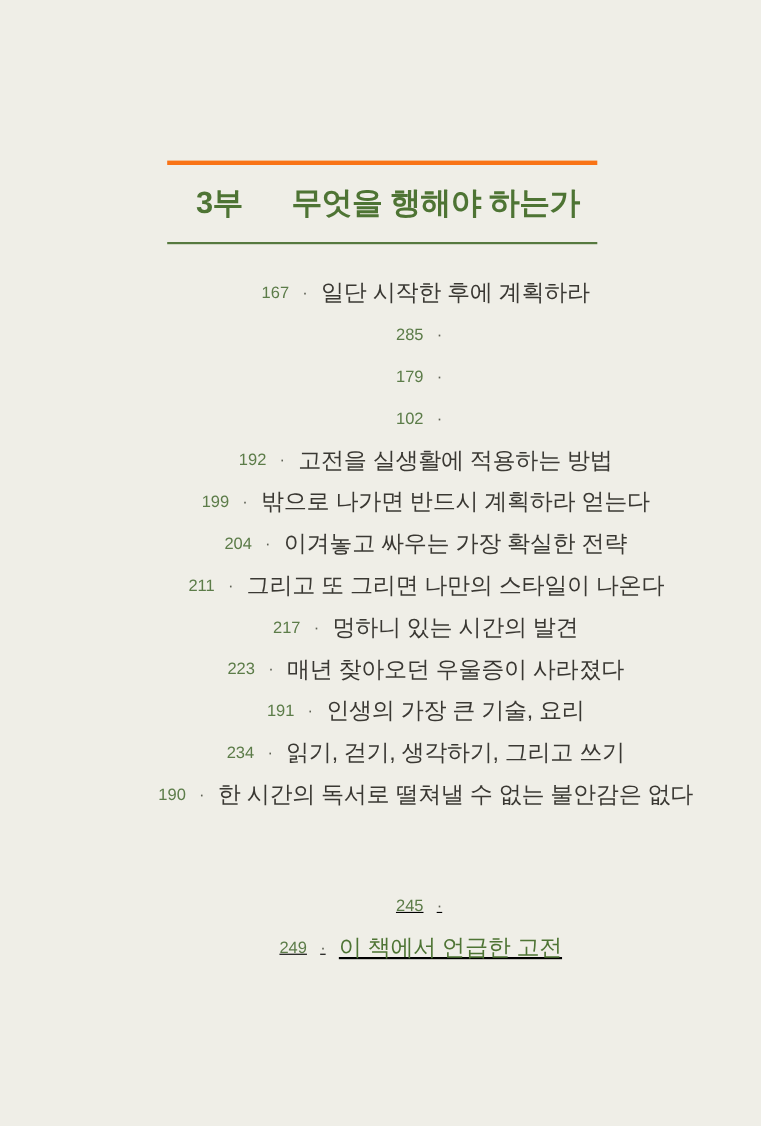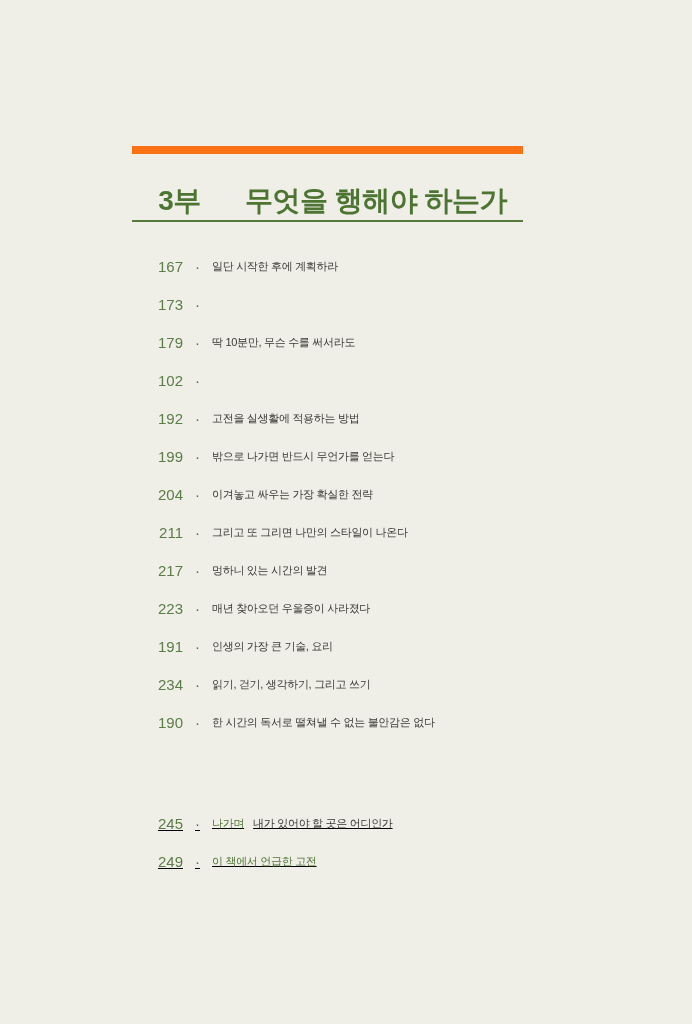--- a/index.html
+++ b/index.html
@@ -8,29 +8,29 @@
     width: 692px;
     height: 1024px;
     background: #efeee7;
     font-family: "Liberation Sans", sans-serif;
     overflow: hidden;
   }
 
   
   .part-header {
     position: absolute;
-    left: 132px;
+    left: 152px;
     top: 146px;
     width: 391px;
     height: 76px;
     box-sizing: border-box;
-    border-top: 8px solid #f97316;
+    border-top: 4px solid #f97316;
     border-bottom: 2px solid #56793f;
     display: flex;
-    align-items: flex-end;
+    align-items: center;
   }
   .part-label {
     width: 95px;
     display: flex;
     align-items: center;
     justify-content: center;
     font-size: 28px;
     font-weight: 700;
     color: #4e7434;
     letter-spacing: -0.5px;
@@ -55,37 +55,38 @@
   .toc {
     position: absolute;
     left: 136px;
     top: 247px;
     width: 480px;
   }
   .toc-row {
     display: flex;
     align-items: center;
     height: 38px;
+    justify-content: center;
   }
   .toc-num {
     width: 47px;
     text-align: right;
     font-size: 15px;
     color: #5c7c49;
     flex: none;
   }
   .toc-bullet {
     width: 29px;
     text-align: center;
     font-size: 15px;
     color: #5e6155;
     flex: none;
   }
   .toc-title {
-    font-size: 11px;
+    font-size: 21px;
     color: #3a3833;
     letter-spacing: -0.3px;
     white-space: nowrap;
   }
   .toc-green {
     color: #4e7434;
     margin-right: 9px;
   }
   .toc-green:empty { display: none; margin: 0; }
   .toc-dark:empty { display: none; }
@@ -105,45 +106,44 @@
 
   <div class="toc">
 
     <div class="toc-row">
       <span class="toc-num">167</span>
       <span class="toc-bullet">·</span>
       <span class="toc-title"><span class="toc-dark">일단 시작한 후에 계획하라</span></span>
     </div>
 
     <div class="toc-row">
-      <span class="toc-num">173</span>
+      <span class="toc-num">285</span>
       <span class="toc-bullet">·</span>
     </div>
 
     <div class="toc-row">
       <span class="toc-num">179</span>
       <span class="toc-bullet">·</span>
-      <span class="toc-title"><span class="toc-dark">딱 10분만, 무슨 수를 써서라도</span></span>
     </div>
 
     <div class="toc-row">
       <span class="toc-num">102</span>
       <span class="toc-bullet">·</span>
     </div>
 
     <div class="toc-row">
       <span class="toc-num">192</span>
       <span class="toc-bullet">·</span>
       <span class="toc-title"><span class="toc-dark">고전을 실생활에 적용하는 방법</span></span>
     </div>
 
     <div class="toc-row">
       <span class="toc-num">199</span>
       <span class="toc-bullet">·</span>
-      <span class="toc-title"><span class="toc-dark">밖으로 나가면 반드시 무언가를 얻는다</span></span>
+      <span class="toc-title"><span class="toc-dark">밖으로 나가면 반드시 계획하라 얻는다</span></span>
     </div>
 
     <div class="toc-row">
       <span class="toc-num">204</span>
       <span class="toc-bullet">·</span>
       <span class="toc-title"><span class="toc-dark">이겨놓고 싸우는 가장 확실한 전략</span></span>
     </div>
 
     <div class="toc-row">
       <span class="toc-num">211</span>
@@ -179,21 +179,20 @@
       <span class="toc-num">190</span>
       <span class="toc-bullet">·</span>
       <span class="toc-title"><span class="toc-dark">한 시간의 독서로 떨쳐낼 수 없는 불안감은 없다</span></span>
     </div>
 
     <div class="toc-footer">
 
       <div class="toc-row">
         <span class="toc-num">245</span>
         <span class="toc-bullet">·</span>
-        <span class="toc-title"><span class="toc-green">나가며</span><span class="toc-dark">내가 있어야 할 곳은 어디인가</span></span>
       </div>
 
       <div class="toc-row">
         <span class="toc-num">249</span>
         <span class="toc-bullet">·</span>
         <span class="toc-title"><span class="toc-green">이 책에서 언급한 고전</span></span>
       </div>
 
     </div>
 

